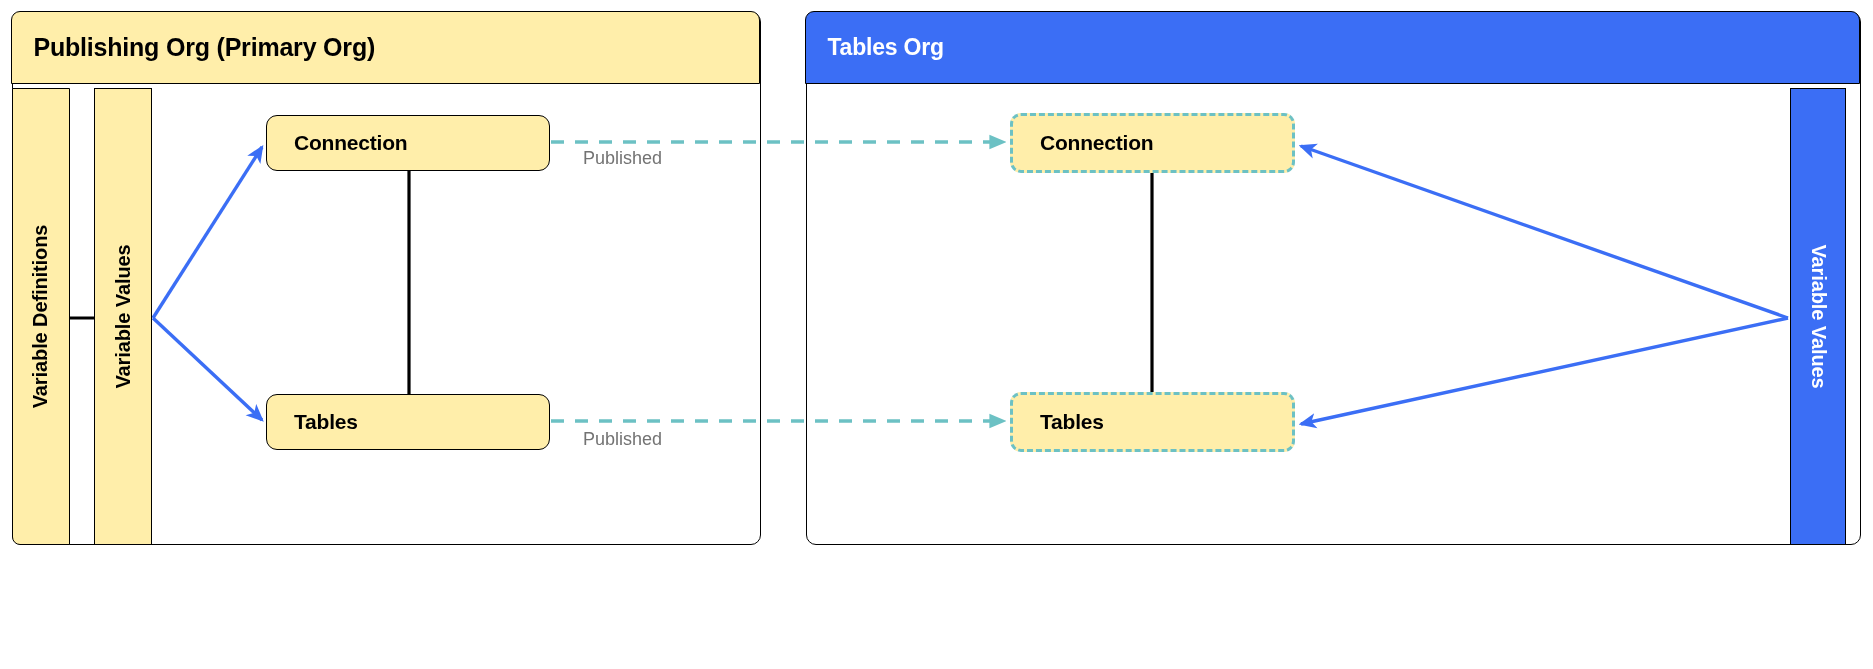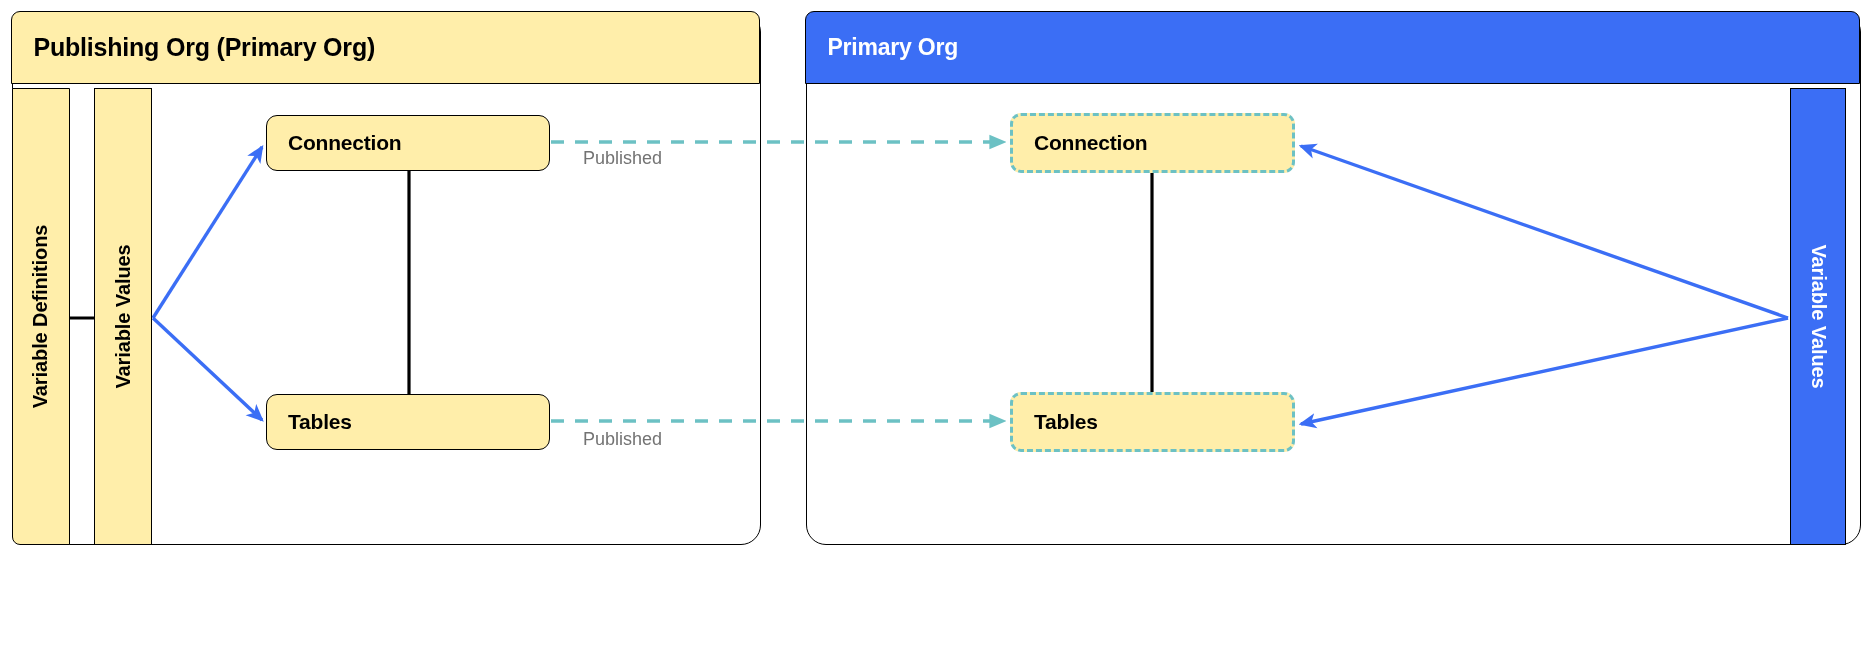--- a/index.html
+++ b/index.html
@@ -22,21 +22,21 @@
     left: 0;
     top: 0;
     width: 1873px;
     height: 669px;
     pointer-events: none;
   }
   
   .org {
     position: absolute;
     border: 1.6px solid #000000;
-    border-radius: 20px;
+    border-radius: 10px;
     background: #ffffff;
     box-sizing: border-box;
   }
   #publishing-org {
     left: 12px;
     top: 12px;
     width: 749px;
     height: 533px;
   }
   #target-org {
@@ -122,21 +122,21 @@
     color: #ffffff;
   }
   
   .node {
     position: absolute;
     box-sizing: border-box;
     background: #ffeeaa;
     border-radius: 11px;
     display: flex;
     align-items: center;
-    padding-left: 21px;
+    padding-left: 27px;
     font-weight: bold;
     font-size: 21px;
     color: #000000;
     letter-spacing: -0.2px;
   }
   .node.solid {
     border: 1.7px solid #000000;
   }
   .node.dashed {
     border: 3.4px dashed #6cc1c4;
@@ -158,21 +158,21 @@
 </head>
 <body>
 
 <div id="canvas">
 
   <div class="org" id="publishing-org">
     <div class="org-header" id="publishing-org-header">Publishing Org (Primary Org)</div>
   </div>
 
   <div class="org" id="target-org">
-    <div class="org-header" id="target-org-header">Primary Org</div>
+    <div class="org-header" id="target-org-header">Tables Org</div>
   </div>
 
   <svg class="svg-layer" viewBox="0 0 1873 669" xmlns="http://www.w3.org/2000/svg">
     <defs>
       <marker id="blue-arrow" viewBox="0 0 10 10" refX="8.6" refY="5" markerWidth="5.2" markerHeight="5.2" orient="auto-start-reverse">
         <path d="M 0 0.6 L 10 5 L 0 9.4 L 2.6 5 Z" fill="#3b6ef5"></path>
       </marker>
       <marker id="teal-arrow" viewBox="0 0 10 10" refX="8.6" refY="5" markerWidth="5.0" markerHeight="5.0" orient="auto-start-reverse">
         <path d="M 0 0.8 L 10 5 L 0 9.2 Z" fill="#6cc1c4"></path>
       </marker>

